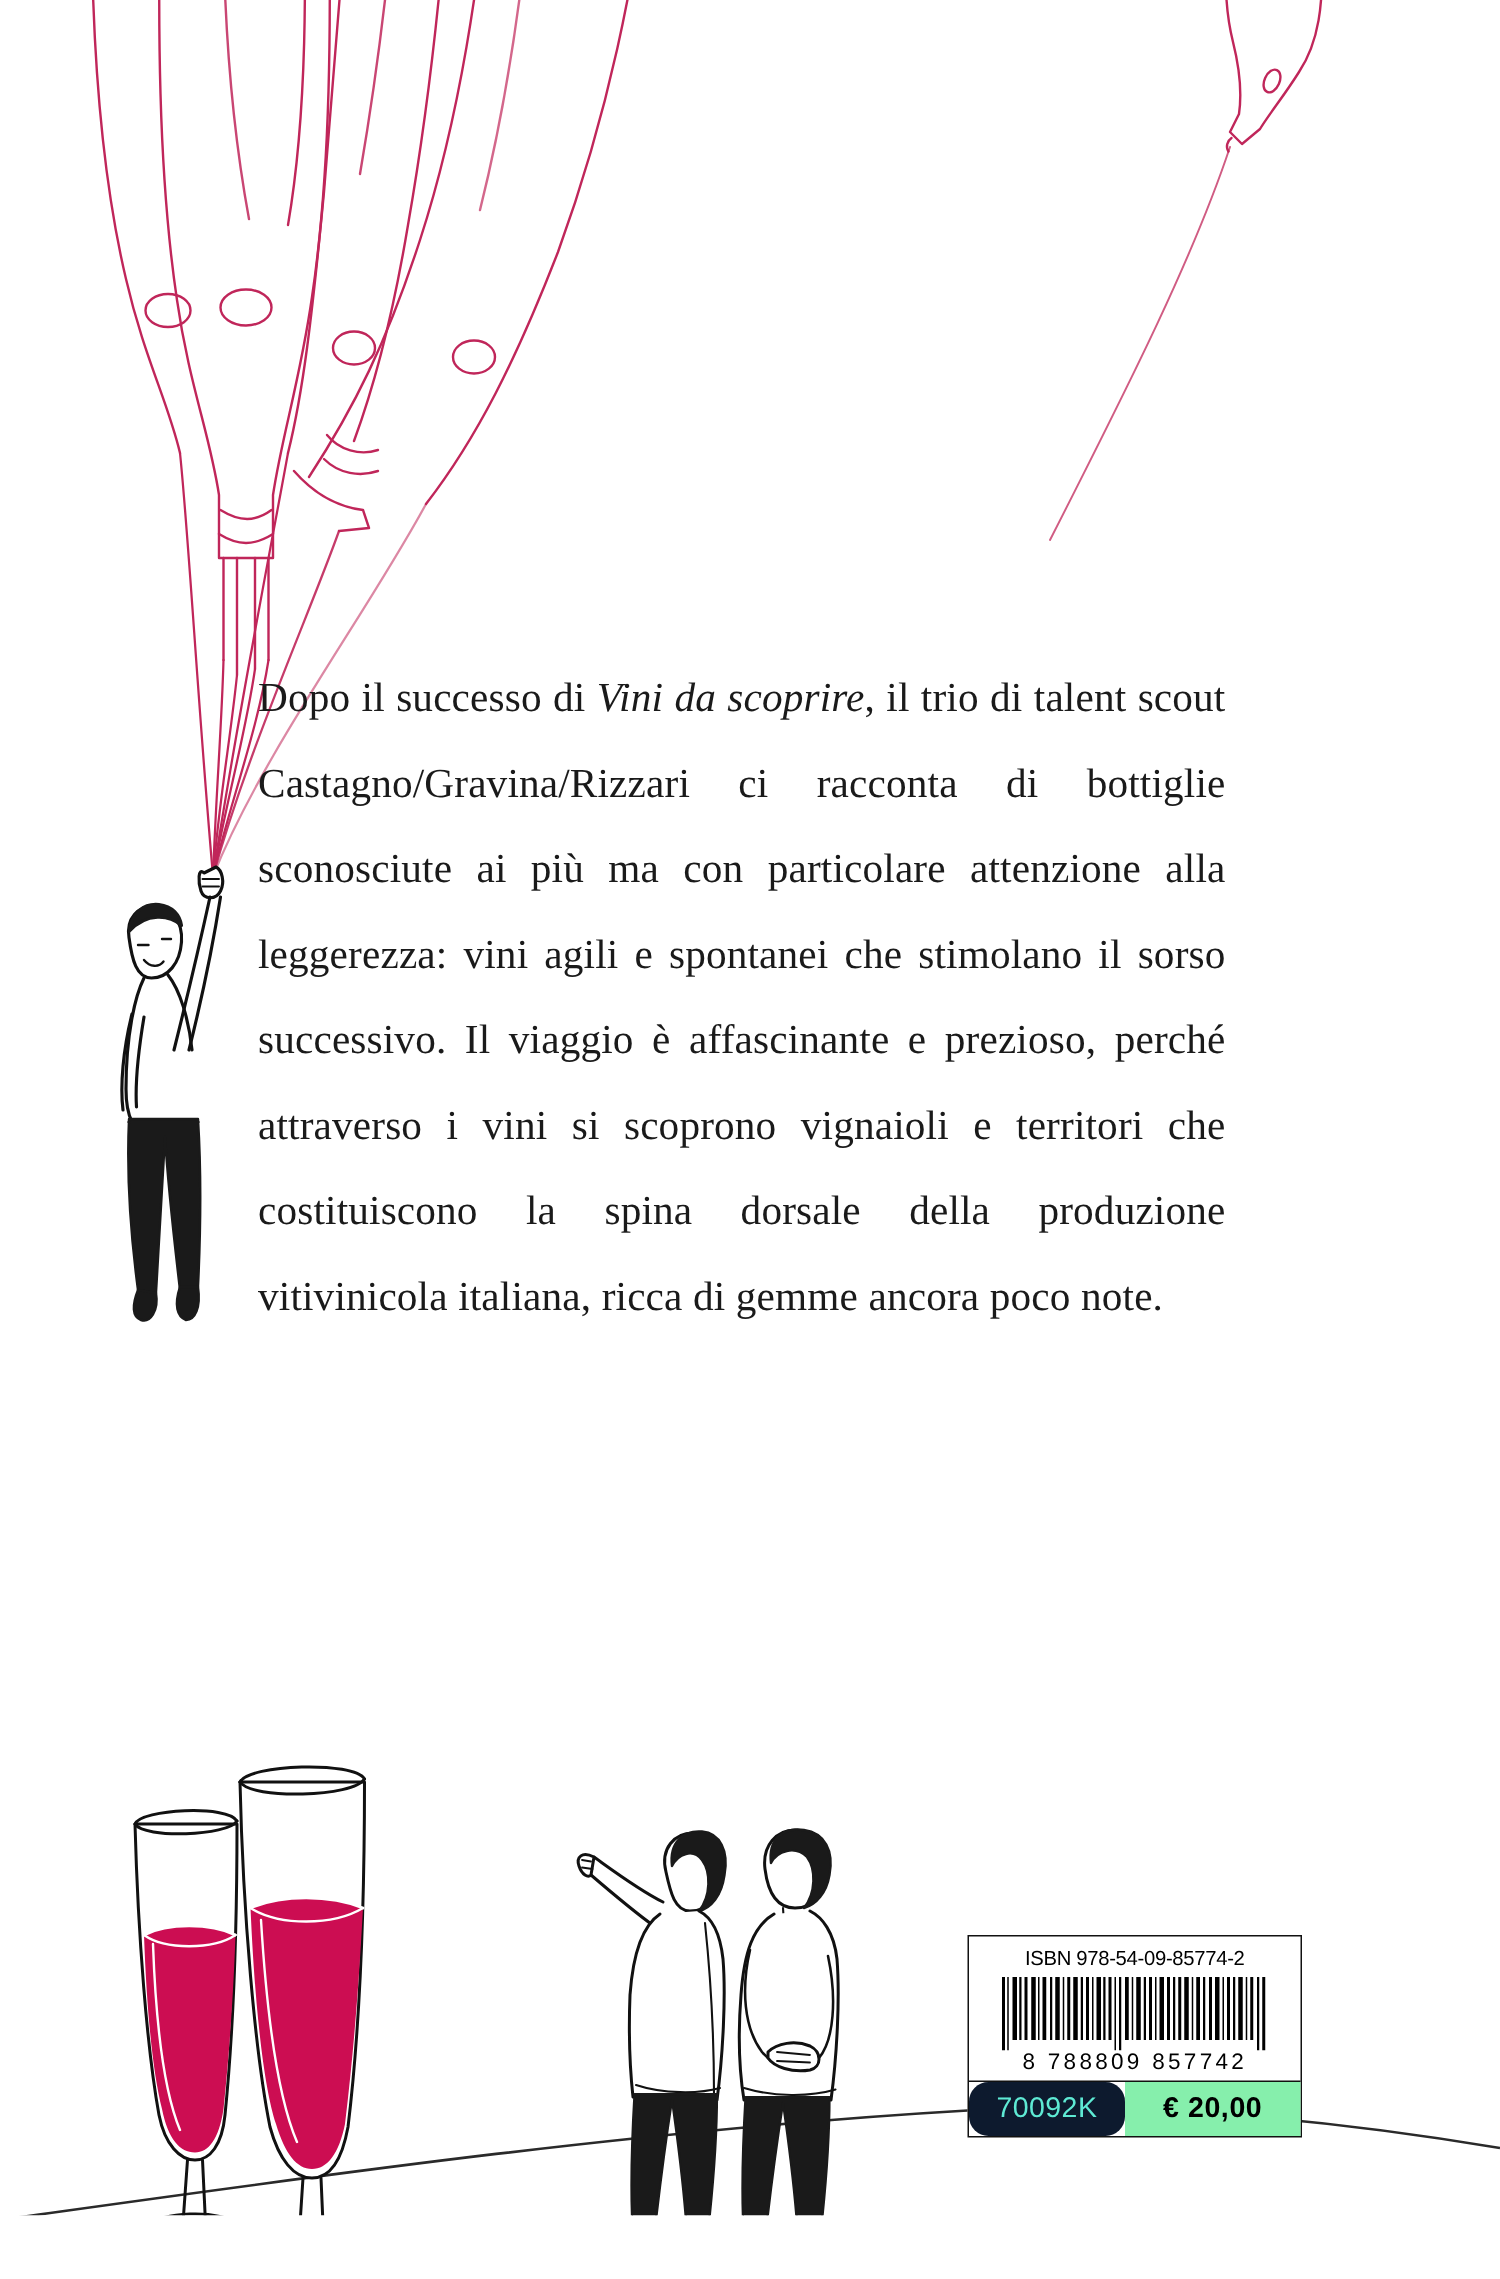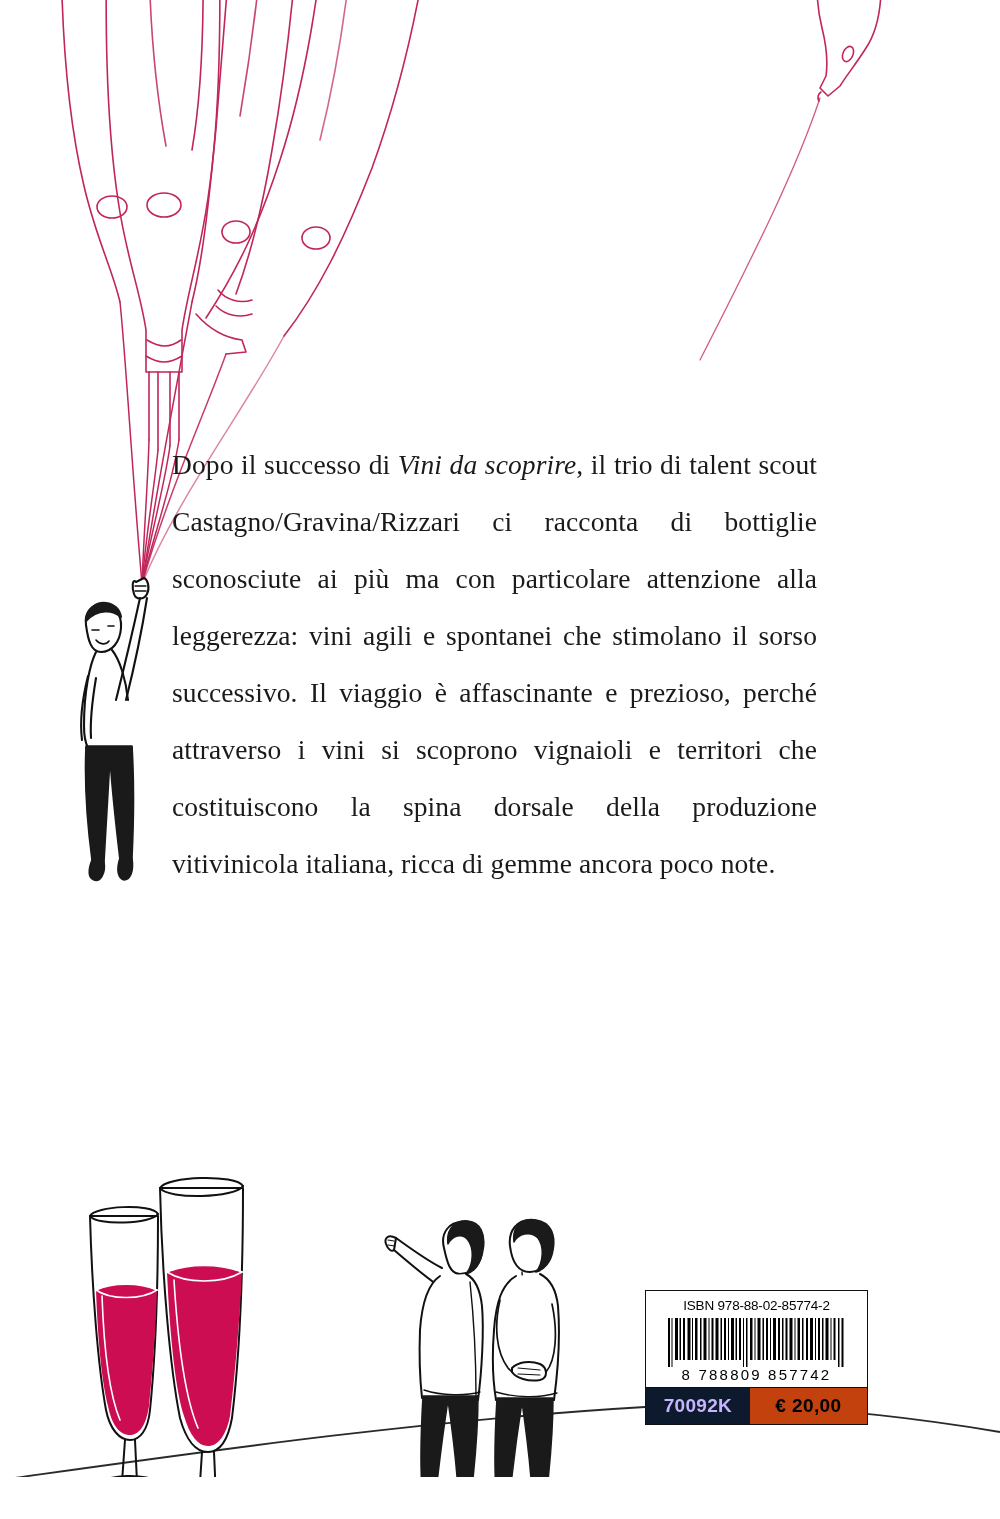--- a/index.html
+++ b/index.html
@@ -80,31 +80,32 @@
     white-space: nowrap;
     margin-top: -2px;
   }
   .isbn-lower {
     display: flex;
     border-top: 1.6px solid #111111;
     height: 36px;
   }
   .code-cell {
     background: #0d1a2e;
-    color: #c4b5fd;
+    color: #5eead4;
     flex: 0 0 47%;
     display: flex;
     align-items: center;
     justify-content: center;
     font-size: 19px;
-    font-weight: bold;
+    font-weight: normal;
     letter-spacing: 0.3px;
+    border-radius: 13px;
   }
   .price-cell {
-    background: #c2410c;
+    background: #86efac;
     color: #000000;
     flex: 1 1 auto;
     display: flex;
     align-items: center;
     justify-content: center;
     font-size: 19px;
     font-weight: bold;
     letter-spacing: 0.4px;
   }
 </style>
@@ -331,21 +332,21 @@
       <path d="M 526,1511 C 534,1509 540,1515 536,1519"></path>
       <path d="M 544,1513 C 552,1511 558,1517 554,1519"></path>
       <path d="M 560,1514 C 570,1512 578,1518 574,1519"></path>
     </g>
   </svg>
 
   <p class="blurb"><span>Dopo il successo di </span><em>Vini da scoprire</em><span>, il trio di talent scout Castagno/Gravina/Rizzari ci racconta di bottiglie sconosciute ai più ma con particolare attenzione alla leggerezza: vini agili e spontanei che stimolano il sorso successivo. Il viaggio è affascinante e prezioso, perché attraverso i vini si scoprono vignaioli e territori che costituiscono la spina dorsale della produzione vitivinicola italiana, ricca di gemme ancora poco note.</span></p>
 
   <div class="isbn-block">
     <div class="isbn-upper">
-      <div class="isbn-text">ISBN 978-88-02-85774-2</div>
+      <div class="isbn-text">ISBN 978-54-09-85774-2</div>
 
       <svg class="barcode" viewBox="0 0 178 49" preserveAspectRatio="none">
         <rect x="0" y="0" width="2" height="49" fill="#000"></rect>
         <rect x="3.5" y="0" width="1" height="49" fill="#000"></rect>
         <rect x="7" y="0" width="3" height="42" fill="#000"></rect>
         <rect x="11.5" y="0" width="1.5" height="42" fill="#000"></rect>
         <rect x="15" y="0" width="2" height="42" fill="#000"></rect>
         <rect x="19.5" y="0" width="3" height="42" fill="#000"></rect>
         <rect x="24" y="0" width="1" height="42" fill="#000"></rect>
         <rect x="27" y="0" width="2.5" height="42" fill="#000"></rect>

